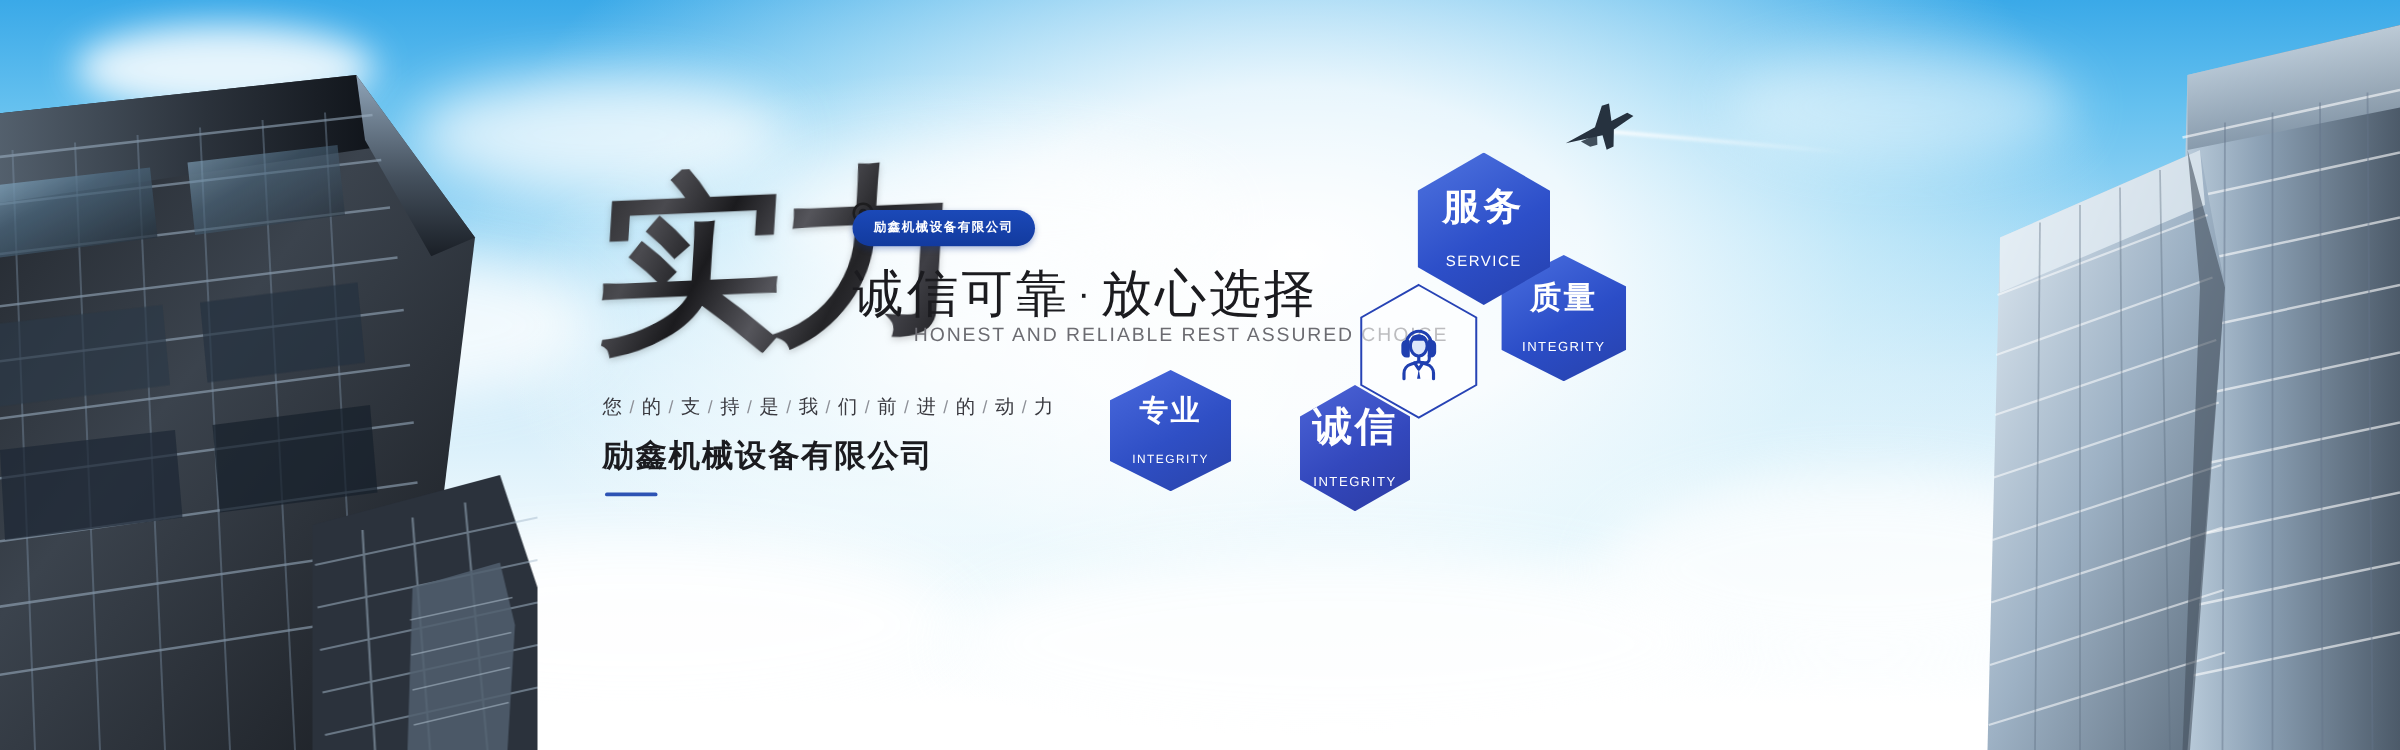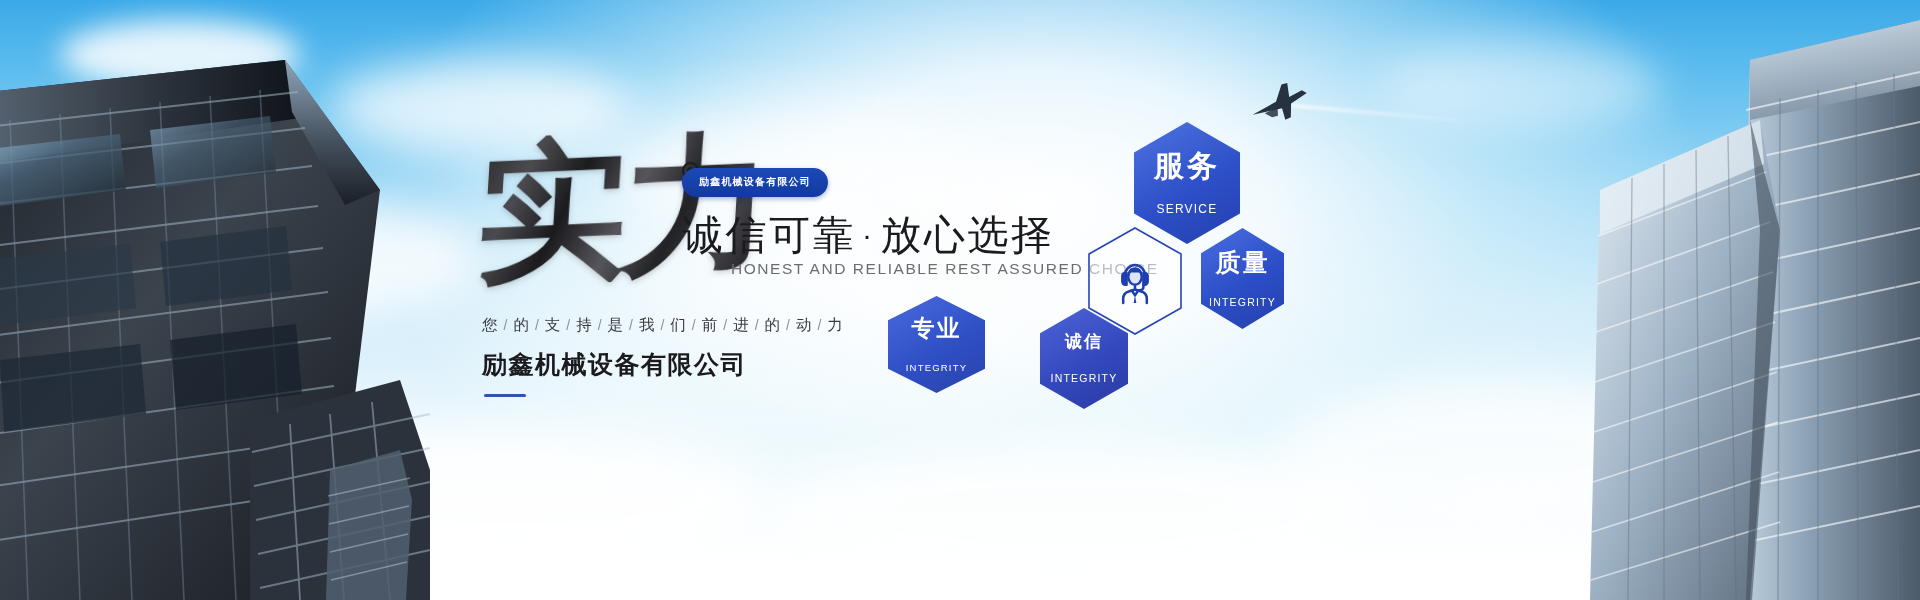--- a/index.html
+++ b/index.html
@@ -112,27 +112,27 @@
   .hex .en { font-size:12px; letter-spacing:1.2px; margin-top:21px; font-weight:400; }
 
   .hex-outline {
     position:absolute;
     display:flex; align-items:center; justify-content:center;
   }
   .hex-outline svg { position:absolute; left:0; top:0; }
 
   #hex-service  { left:1134px; top:122px; width:106px; height:122px;
                   background:linear-gradient(150deg,#4f74e0 0%,#2d4fc9 55%,#2540ad 100%); }
-  #hex-quality  { left:1201px; top:228px; width:83px; height:101px;
+  #hex-quality  { left:1201px; top:204px; width:100px; height:101px;
                   background:linear-gradient(150deg,#4a6fe0 0%,#2b4dc7 55%,#2741ab 100%); }
   #hex-quality .cn { font-size:25px; letter-spacing:2px; }
   #hex-quality .en { font-size:10.5px; }
   #hex-integrity{ left:1040px; top:308px; width:88px; height:101px;
                   background:linear-gradient(150deg,#4d65d8 0%,#3348bd 55%,#2c3ba3 100%); }
-  #hex-integrity .cn { font-size:17px; letter-spacing:2px;font-family:Liberation Serif, serif; }
+  #hex-integrity .cn { font-size:32px; letter-spacing:2px;font-family:Liberation Serif, serif; }
   #hex-integrity .en { font-size:10.5px; }
   #hex-pro      { left:888px; top:296px; width:97px; height:97px;
                   background:linear-gradient(150deg,#4a6ade 0%,#2f4fc5 55%,#2943aa 100%); }
   #hex-pro .cn { font-size:23px; letter-spacing:2px; }
   #hex-pro .en { font-size:9.5px; }
 
   #hex-operator { left:1087px; top:226px; width:96px; height:110px; }
 
   
   #center-glow {

